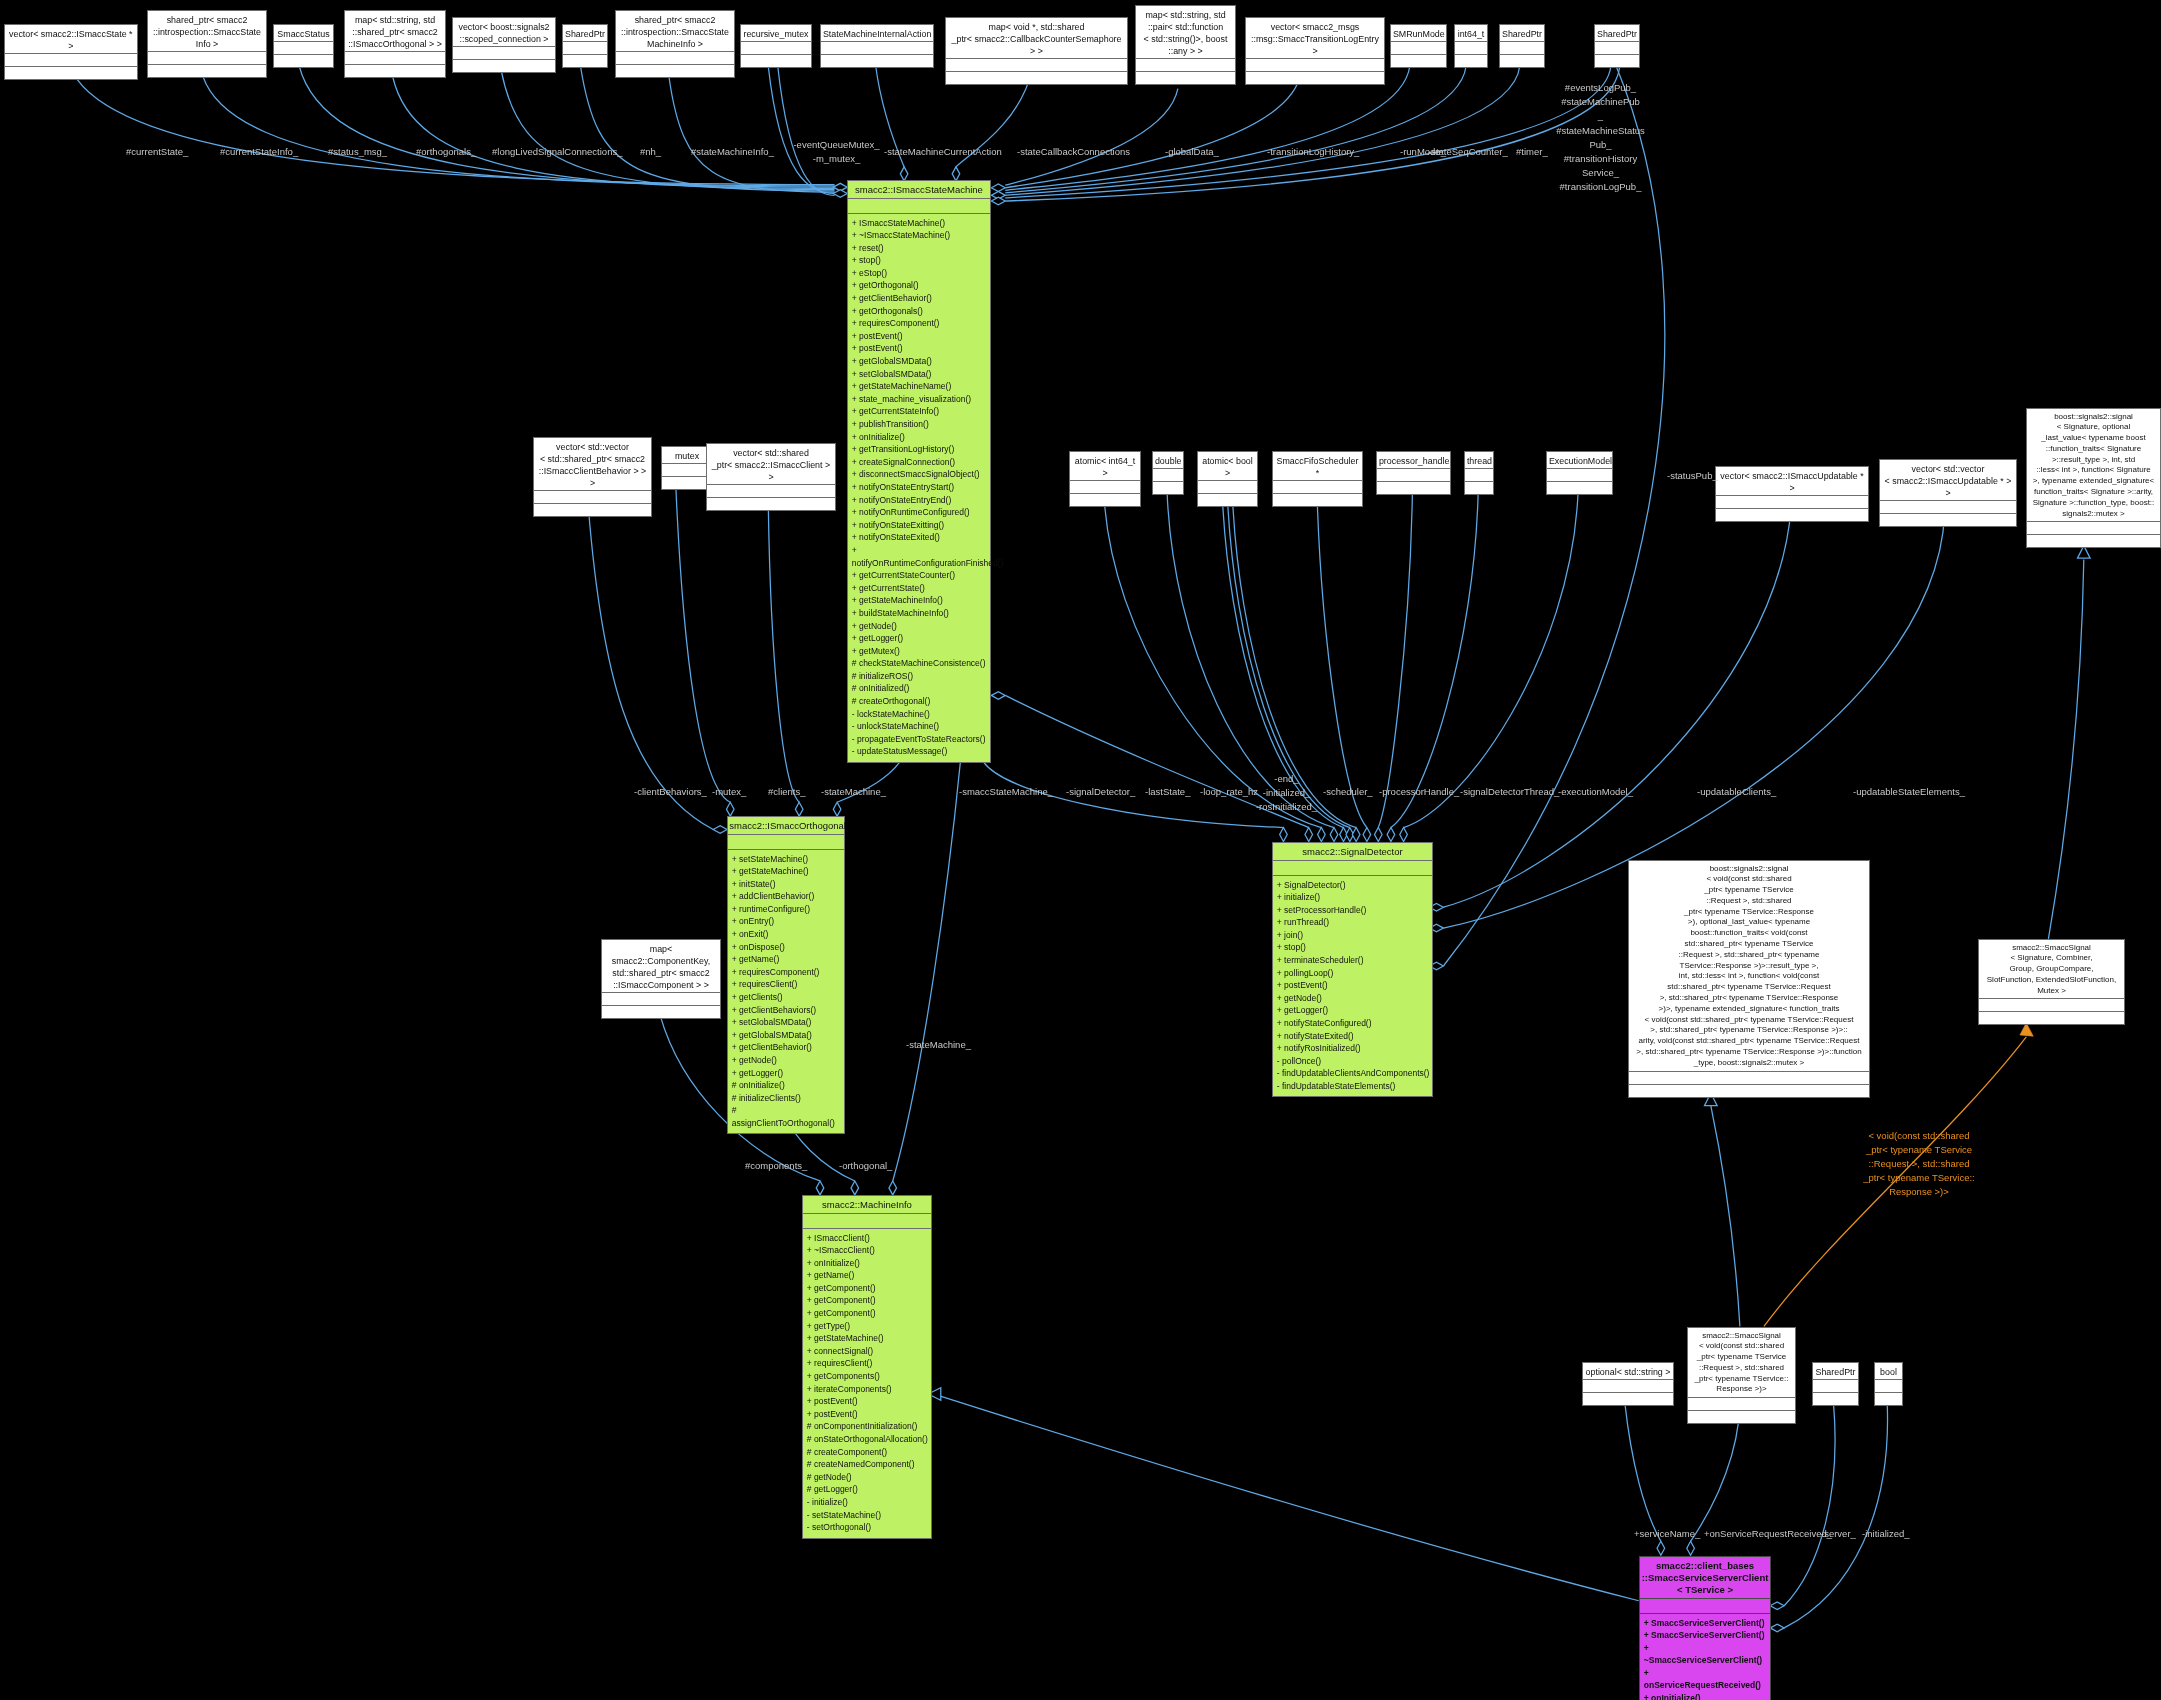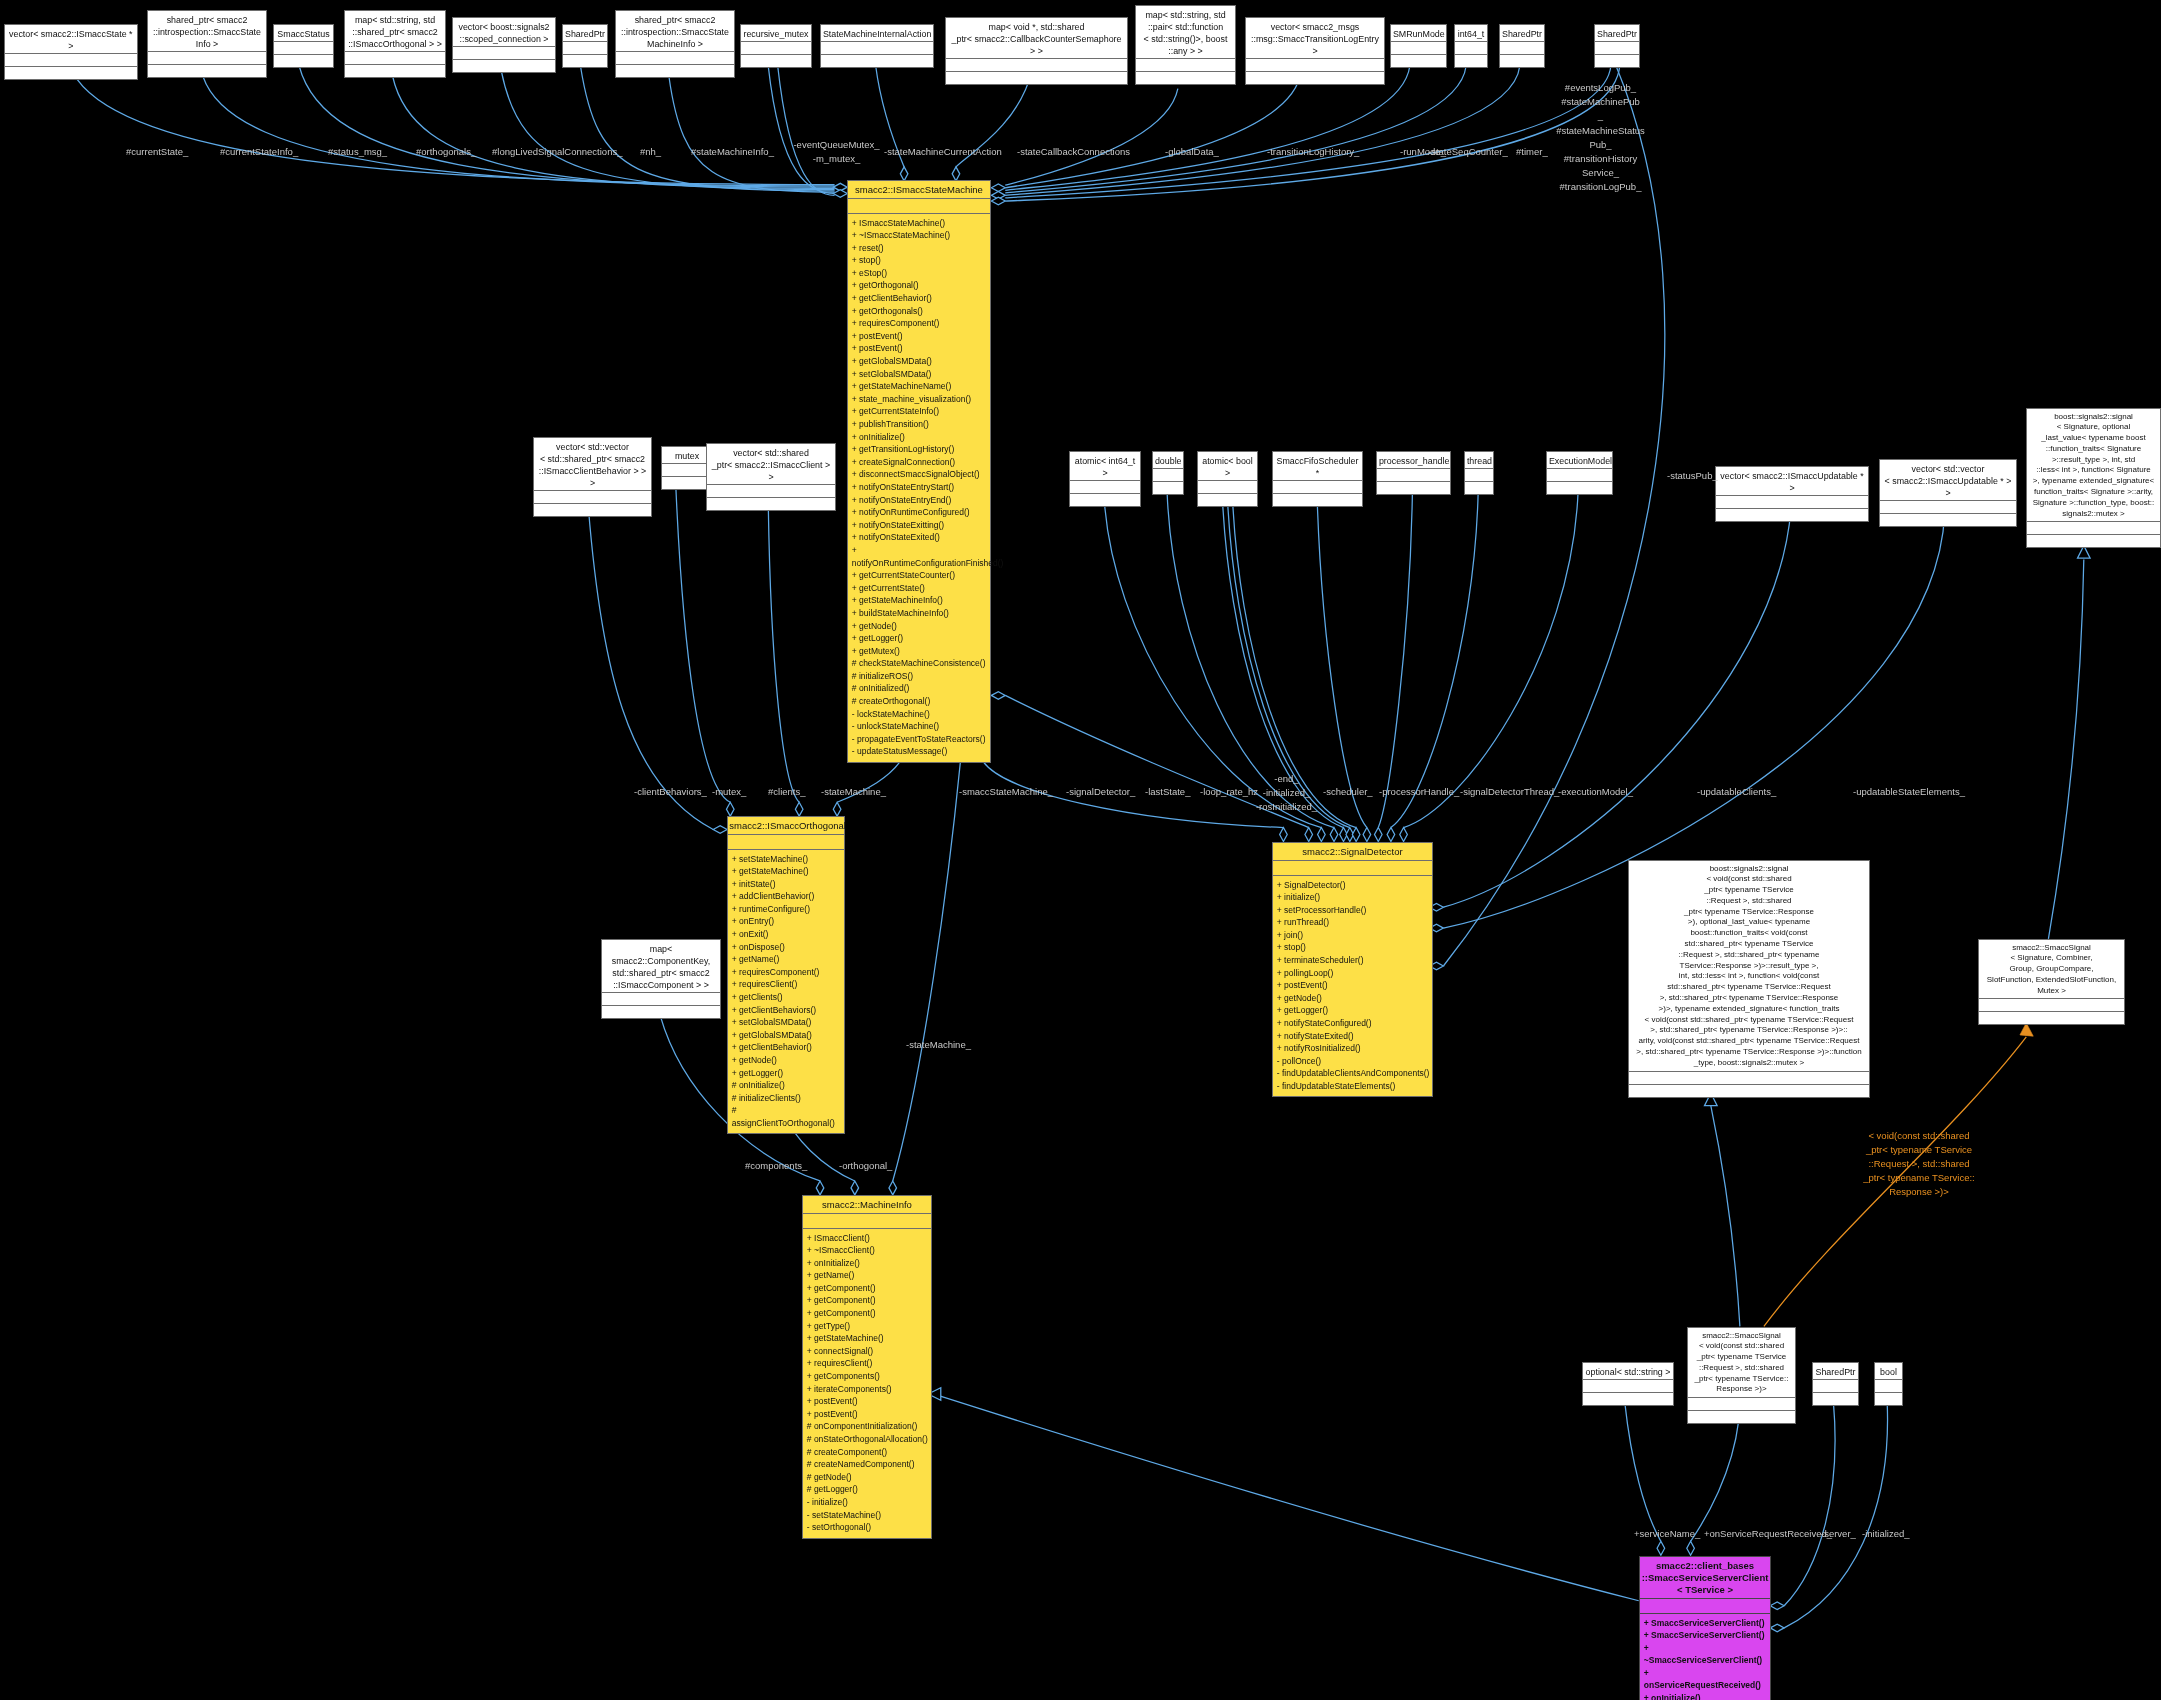--- a/index.html
+++ b/index.html
@@ -4,21 +4,21 @@
 <style>
   html,body{margin:0;padding:0;background:#000;}
   #canvas{position:relative;width:2161px;height:1700px;background:#000;overflow:hidden;
           font-family:"Liberation Sans","DejaVu Sans",sans-serif;}
   #edges{position:absolute;left:0;top:0;}
   .pbox{position:absolute;background:#fff;border:1.3px solid #6e6e6e;color:#101010;
         box-sizing:border-box;text-align:center;}
   .pbox .tt{padding:2.5px 1.9px 1.9px 1.9px;font-size:8.9px;line-height:12px;}
   .pbox.fs13 .tt{font-size:8px;line-height:10.8px;}
   .pbox .cell{border-top:0.6px solid #6e6e6e;height:12px;}
-  .cbox{position:absolute;background:#fde047;border:1.3px solid #6e6e6e;color:#101010;
+  .cbox{position:absolute;background:#bef264;border:1.3px solid #6e6e6e;color:#101010;
         box-sizing:border-box;}
   .cbox .title{text-align:center;font-size:9.5px;line-height:12px;padding:2.5px 1.3px;}
   .cbox .sep{border-top:0.6px solid #6e6e6e;height:14px;}
   .cbox .members{border-top:0.6px solid #6e6e6e;padding:2.5px 2.5px 3.8px 3.8px;}
   .cbox .member{font-size:8.5px;line-height:12.6px;white-space:normal;}
   .cbox.hl{background:#d946ef;border-color:#474747;font-weight:bold;}
   .cbox.hl .sep,.cbox.hl .members{border-color:#474747;}
   .elabel{position:absolute;color:#c9c9c9;font-size:9.5px;line-height:14px;white-space:nowrap;}
   .elabel.center{text-align:center;white-space:normal;}
   .elabel.orange{color:#e89020;}

